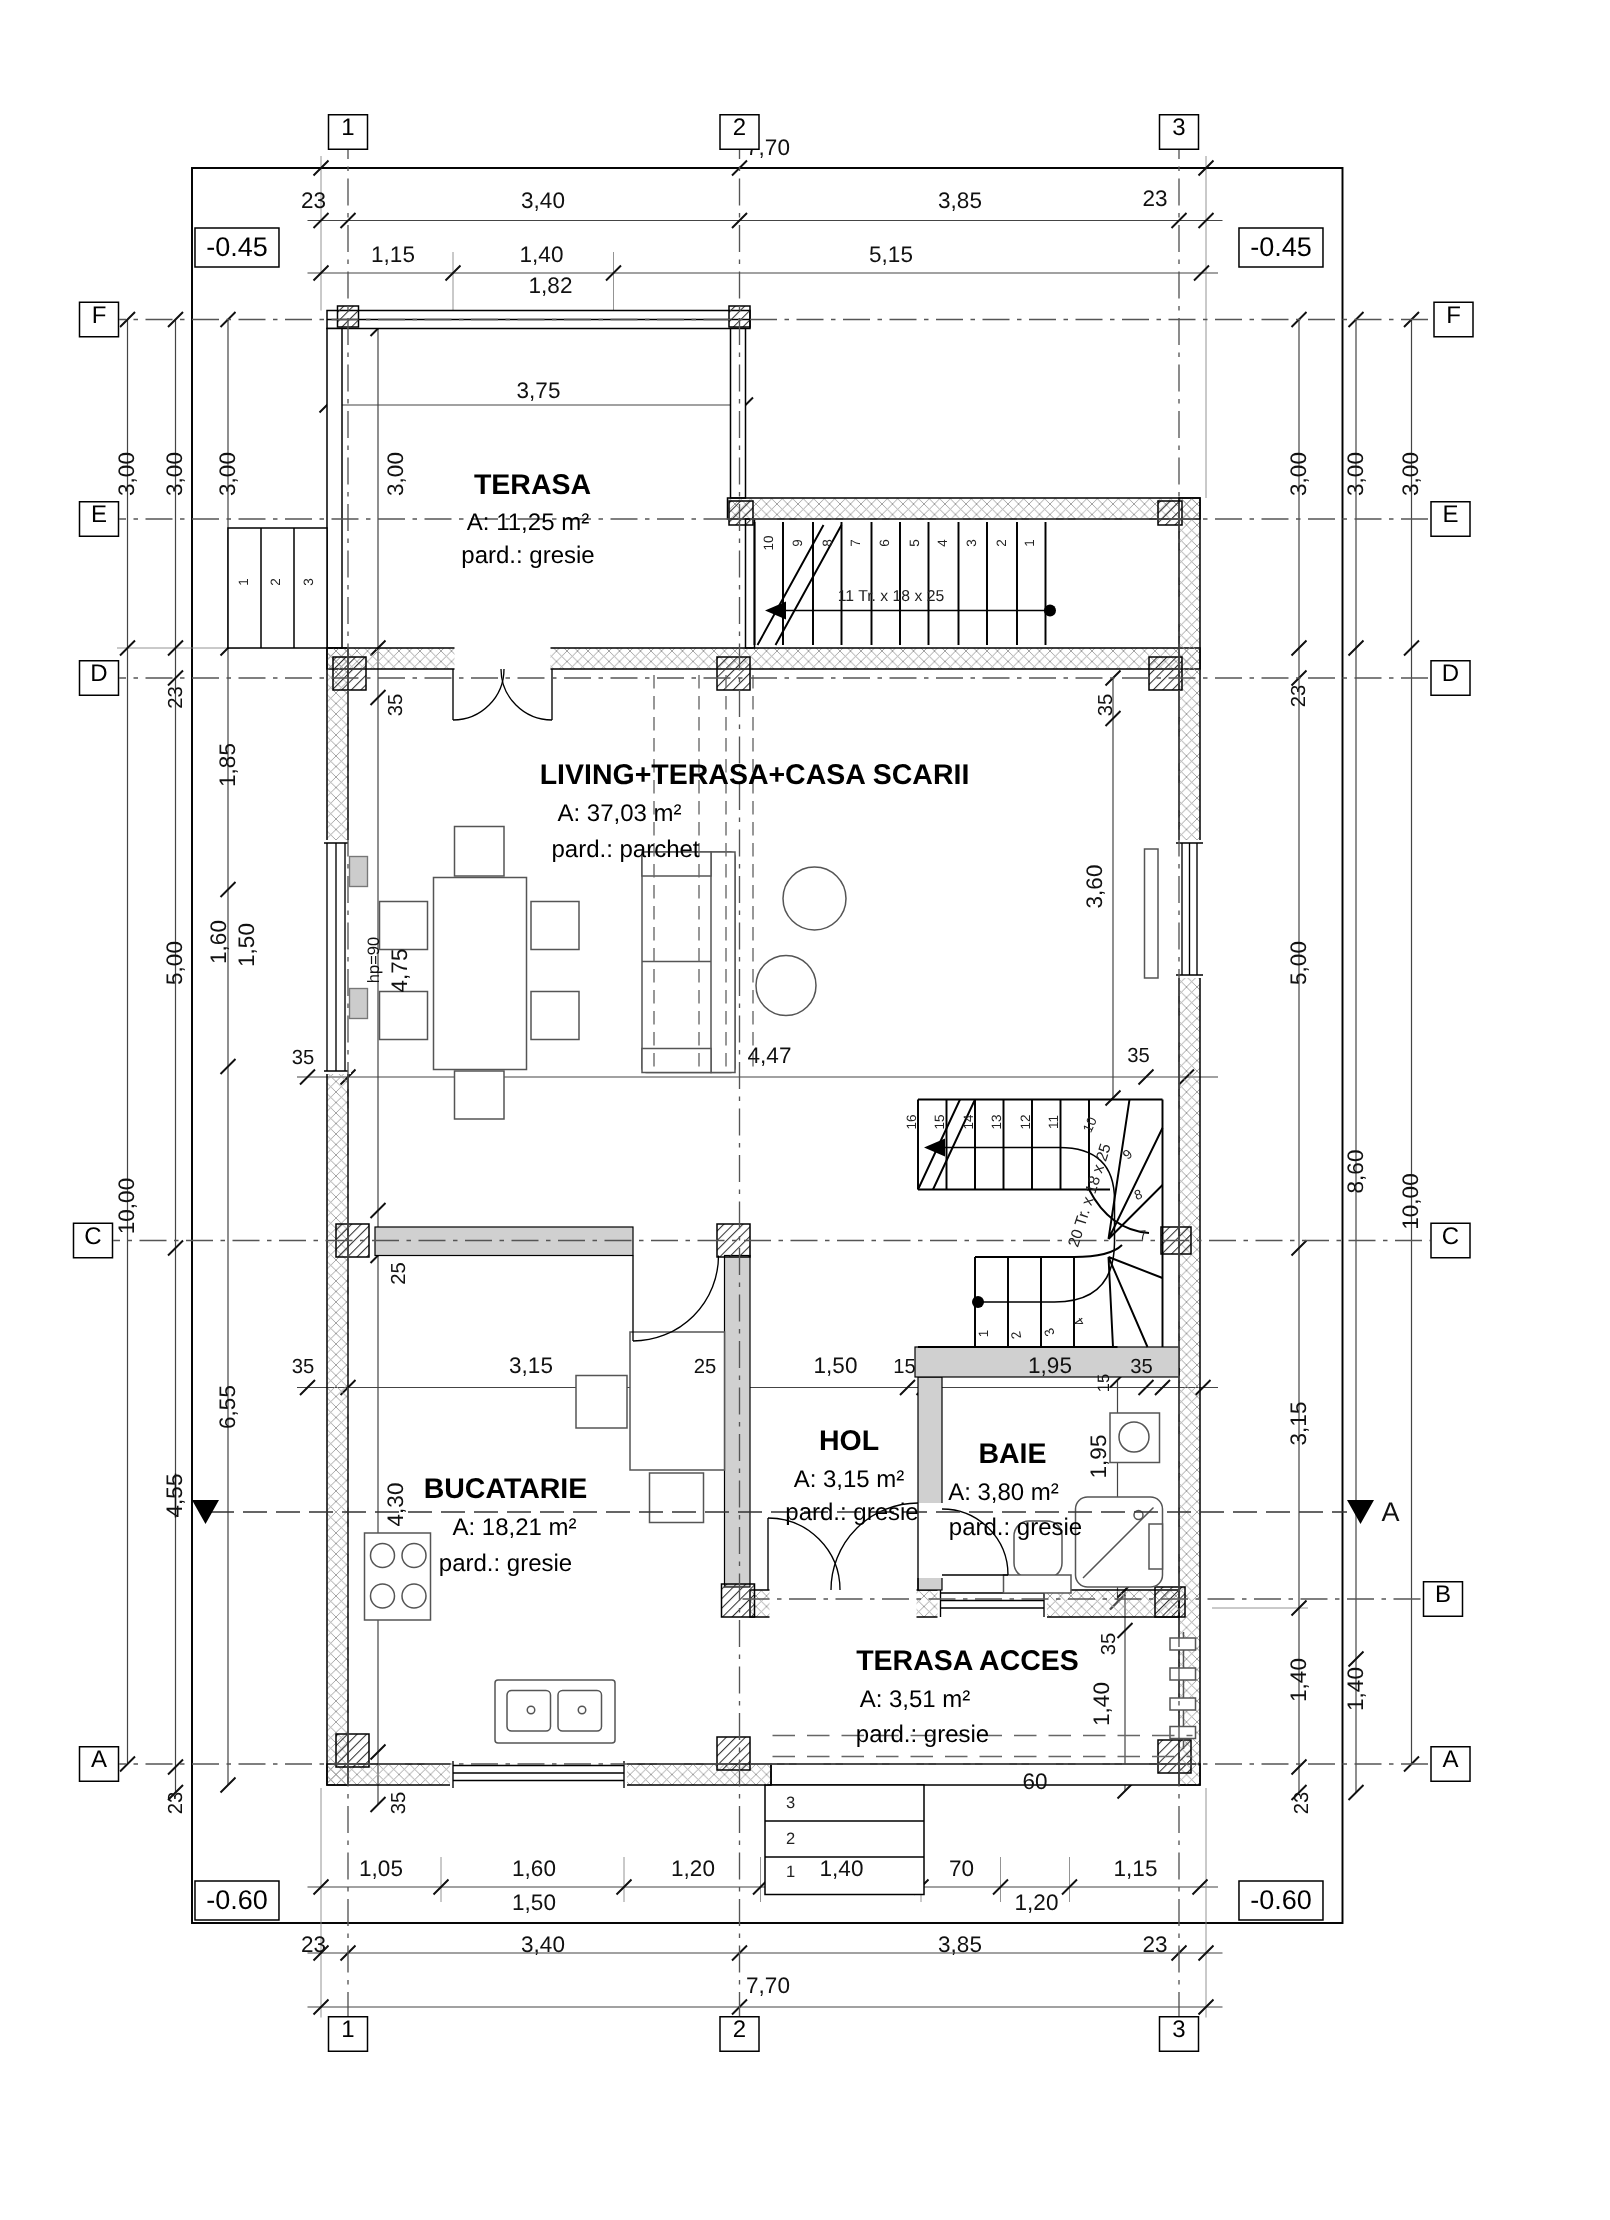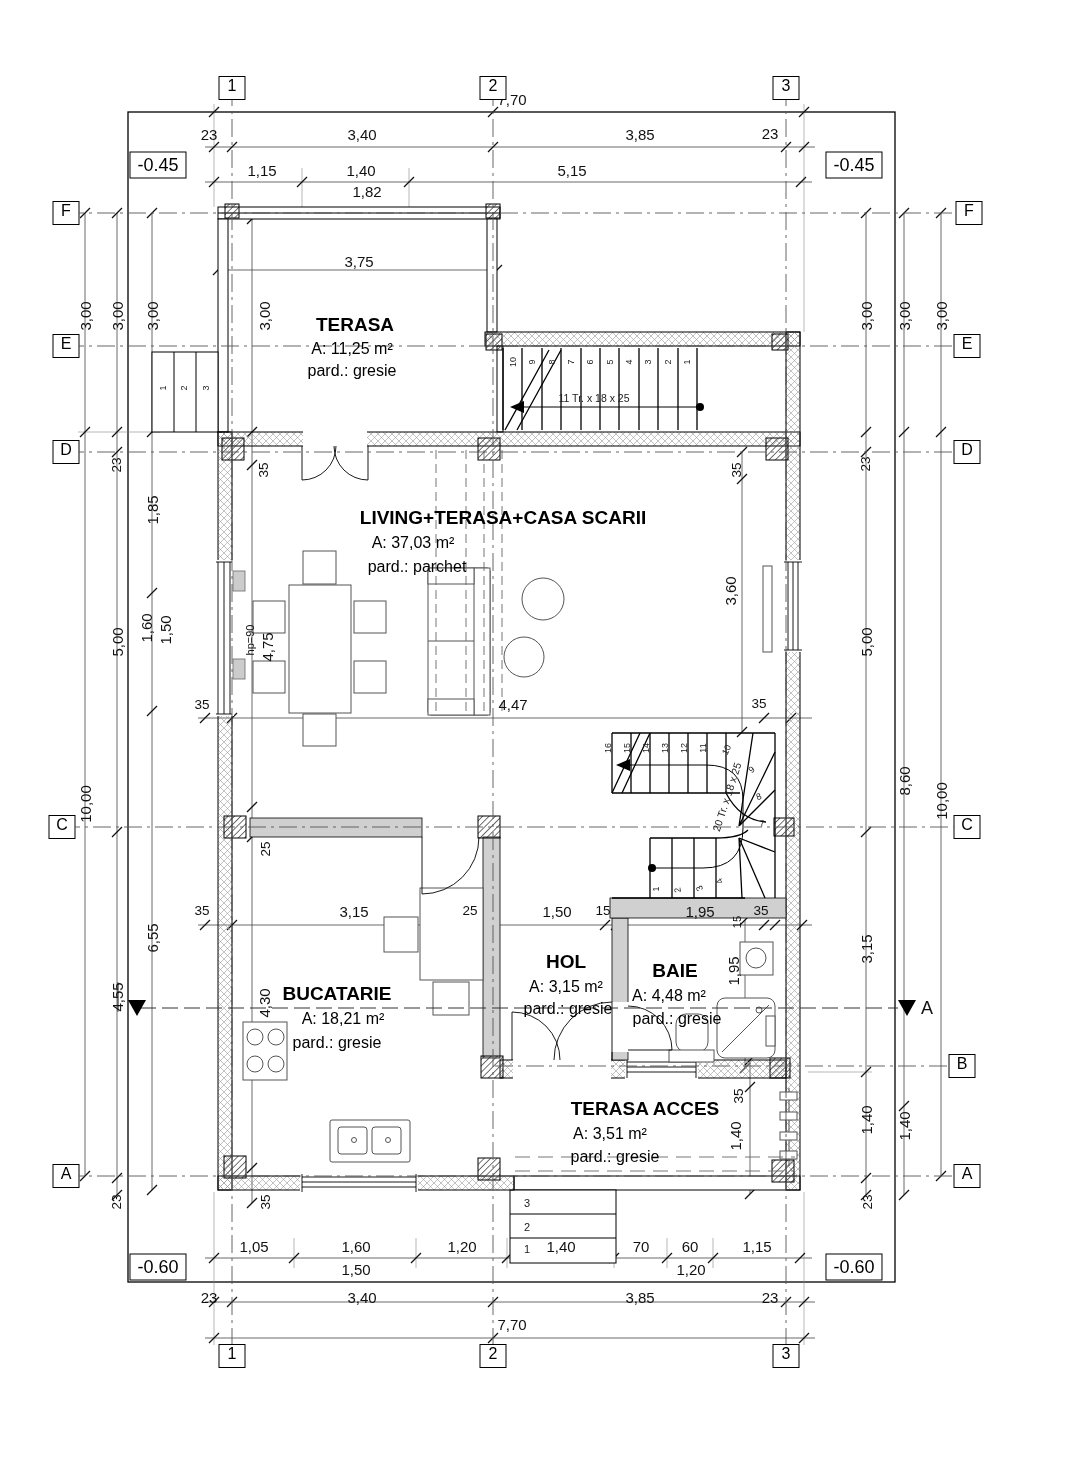--- a/index.html
+++ b/index.html
@@ -301,21 +301,21 @@
 <div class="elev" style="left:158px;top:1267px">-0.60</div>
 <div class="elev" style="left:854px;top:1267px">-0.60</div>
 
 <span class="lbl" style="left:512px;top:99px">7,70</span>
 <span class="lbl" style="left:209px;top:134px">23</span>
 <span class="lbl" style="left:362px;top:134px">3,40</span>
 <span class="lbl" style="left:640px;top:134px">3,85</span>
 <span class="lbl" style="left:770px;top:133px">23</span>
 <span class="lbl" style="left:262px;top:170px">1,15</span>
 <span class="lbl" style="left:361px;top:170px">1,40</span>
-<span class="lbl" style="left:572px;top:170px">5,15</span>
+<span class="lbl" style="left:594px;top:170px">5,15</span>
 <span class="lbl" style="left:367px;top:191px">1,82</span>
 <span class="lbl" style="left:359px;top:261px">3,75</span>
 
 <span class="lbl rot" style="left:85px;top:316px">3,00</span>
 <span class="lbl rot" style="left:85px;top:804px">10,00</span>
 <span class="lbl rot" style="left:117px;top:316px">3,00</span>
 <span class="lbl rot sm" style="left:117px;top:465px">23</span>
 <span class="lbl rot" style="left:117px;top:642px">5,00</span>
 <span class="lbl rot struck" style="left:117px;top:997px">4,55</span>
 <span class="lbl rot sm" style="left:117px;top:1202px">23</span>
@@ -368,21 +368,21 @@
 <span class="lbl room-name" style="left:503px;top:517px">LIVING+TERASA+CASA SCARII</span>
 <span class="lbl room-sub" style="left:413px;top:543px">A: 37,03 m²</span>
 <span class="lbl room-sub" style="left:417px;top:567px">pard.: parchet</span>
 <span class="lbl room-name" style="left:337px;top:993px">BUCATARIE</span>
 <span class="lbl room-sub" style="left:343px;top:1019px">A: 18,21 m²</span>
 <span class="lbl room-sub" style="left:337px;top:1043px">pard.: gresie</span>
 <span class="lbl room-name" style="left:566px;top:961px">HOL</span>
 <span class="lbl room-sub" style="left:566px;top:987px">A: 3,15 m²</span>
 <span class="lbl room-sub" style="left:568px;top:1009px">pard.: gresie</span>
 <span class="lbl room-name" style="left:675px;top:970px">BAIE</span>
-<span class="lbl room-sub" style="left:669px;top:996px">A: 4,48 m²</span>
+<span class="lbl room-sub" style="left:669px;top:996px">A: 3,80 m²</span>
 <span class="lbl room-sub" style="left:677px;top:1019px">pard.: gresie</span>
 <span class="lbl room-name" style="left:645px;top:1108px">TERASA ACCES</span>
 <span class="lbl room-sub" style="left:610px;top:1134px">A: 3,51 m²</span>
 <span class="lbl room-sub" style="left:615px;top:1157px">pard.: gresie</span>
 
 <span class="lbl note" style="left:594px;top:398px">11 Tr. x 18 x 25</span>
 <span class="lbl note" style="left:727px;top:797px;transform:translate(-50%,-50%) rotate(-72deg)">20 Tr. x 18 x 25</span>
 <span class="lbl rot tread" style="left:687px;top:362px">1</span>
 <span class="lbl rot tread" style="left:668px;top:362px">2</span>
 <span class="lbl rot tread" style="left:648px;top:362px">3</span>
@@ -412,21 +412,21 @@
 <span class="lbl rot tread" style="left:206px;top:388px">3</span>
 <span class="lbl tread" style="left:527px;top:1203px;font-size:11px">3</span>
 <span class="lbl tread" style="left:527px;top:1227px;font-size:11px">2</span>
 <span class="lbl tread" style="left:527px;top:1249px;font-size:11px">1</span>
 
 <span class="lbl" style="left:254px;top:1246px">1,05</span>
 <span class="lbl" style="left:356px;top:1246px">1,60</span>
 <span class="lbl" style="left:462px;top:1246px">1,20</span>
 <span class="lbl" style="left:561px;top:1246px">1,40</span>
 <span class="lbl" style="left:641px;top:1246px">70</span>
-<span class="lbl" style="left:690px;top:1246px">60</span>
+<span class="lbl" style="left:690px;top:1188px">60</span>
 <span class="lbl" style="left:757px;top:1246px">1,15</span>
 <span class="lbl" style="left:356px;top:1269px">1,50</span>
 <span class="lbl" style="left:691px;top:1269px">1,20</span>
 <span class="lbl" style="left:209px;top:1297px">23</span>
 <span class="lbl" style="left:362px;top:1297px">3,40</span>
 <span class="lbl" style="left:640px;top:1297px">3,85</span>
 <span class="lbl" style="left:770px;top:1297px">23</span>
 <span class="lbl" style="left:512px;top:1324px">7,70</span>
 
 <span class="lbl sec" style="left:927px;top:1008px">A</span>

